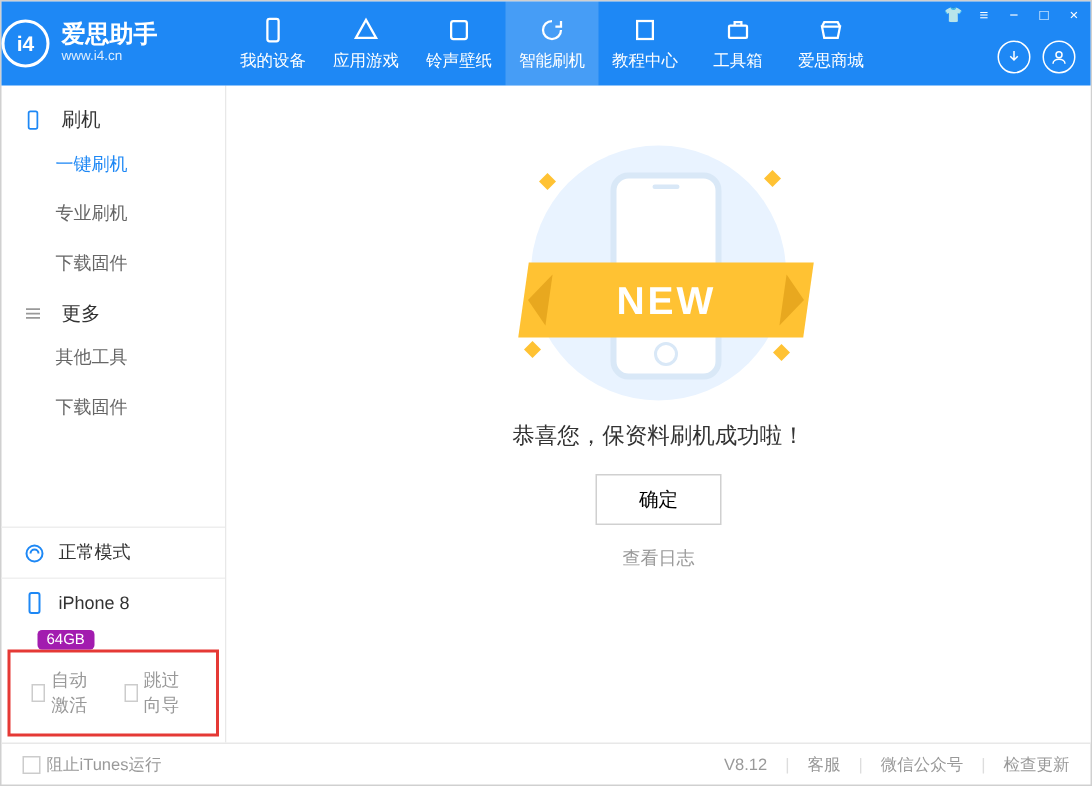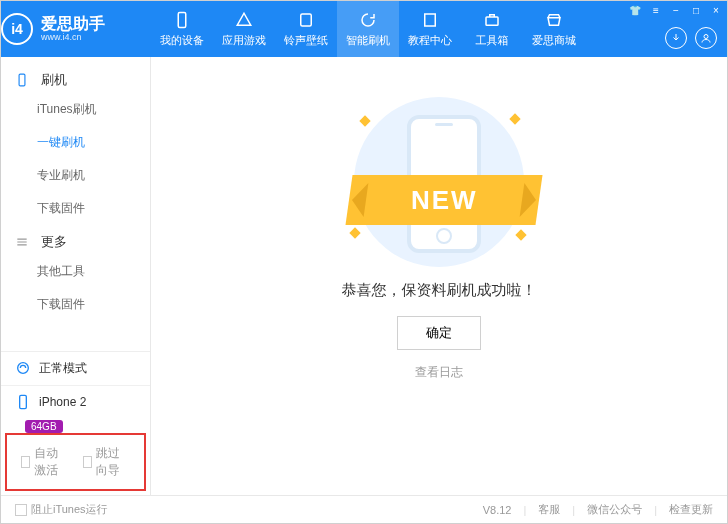--- a/index.html
+++ b/index.html
@@ -27,21 +27,21 @@
 .body { flex: 1; display: flex; min-height: 0; }
 
 
 .sidebar { width: 150px; border-right: 1px solid #e8e8e8; display: flex; flex-direction: column; }
 .side-scroll { flex: 1; overflow: auto; padding-top: 6px; }
 .side-group { padding: 8px 14px 4px; display: flex; align-items: center; gap: 12px; color: #333; font-size: 13px; }
 .side-group svg { width: 14px; height: 14px; }
 .side-sub { padding: 8px 14px 8px 36px; color: #666; font-size: 12px; cursor: pointer; }
 .side-sub.active { color: #1e88f5; }
 .side-bottom { border-top: 1px solid #eee; }
-.status-row { padding: 8px 14px; display: flex; align-items: flex-start; gap: 8px; border-bottom: 1px solid #f0f0f0; font-size: 12px; }
+.status-row { padding: 8px 14px; display: flex; align-items: flex-end; gap: 8px; border-bottom: 1px solid #f0f0f0; font-size: 12px; }
 .status-row svg { width: 16px; height: 16px; }
 .device-row { padding: 8px 14px; display: flex; align-items: center; gap: 8px; font-size: 12px; }
 .device-row svg { width: 16px; height: 16px; }
 .badge { display: inline-block; background: #a21caf; color: #fff; font-size: 10px; padding: 1px 6px; border-radius: 3px; margin-left: 24px; margin-top: 2px; }
 .checkbox-row { padding: 10px 14px; display: flex; gap: 14px; font-size: 12px; color: #999; }
 .chk { display: flex; align-items: center; gap: 4px; }
 .chk-box { width: 12px; height: 12px; border: 1px solid #ccc; display: inline-block; }
 .red-box { border: 2px solid #e53935; margin: 0 4px 4px 4px; }
 
 
@@ -164,21 +164,20 @@
 
   <div class="body">
     <div class="sidebar">
       <div class="side-scroll">
         <div class="side-group">
           <svg viewBox="0 0 24 24">
               <rect x="7" y="2" width="10" height="20" rx="2" fill="none" stroke="#1e88f5" stroke-width="2"></rect>
             </svg>
           <span>刷机</span>
         </div>
-        <div class="side-sub">iTunes刷机</div>
         <div class="side-sub active">一键刷机</div>
         <div class="side-sub">专业刷机</div>
         <div class="side-sub">下载固件</div>
 
         <div class="side-group">
           <svg viewBox="0 0 24 24">
               <path d="M4 7h16M4 12h16M4 17h16" stroke="#999" stroke-width="2"></path>
             </svg>
           <span>更多</span>
         </div>
@@ -191,21 +190,21 @@
           <svg viewBox="0 0 24 24">
               <circle cx="12" cy="12" r="8" fill="none" stroke="#1e88f5" stroke-width="2"></circle>
               <path d="M8 12a4 4 0 018 0" fill="none" stroke="#1e88f5" stroke-width="2"></path>
             </svg>
           <span>正常模式</span>
         </div>
         <div class="device-row">
           <svg viewBox="0 0 24 24">
               <rect x="7" y="2" width="10" height="20" rx="2" fill="none" stroke="#1e88f5" stroke-width="2"></rect>
             </svg>
-          <span>iPhone 2</span>
+          <span>iPhone 8</span>
         </div>
         <span class="badge">64GB</span>
         <div class="red-box">
           <div class="checkbox-row">
             <label class="chk">
                 <span class="chk-box"></span>
                 <span>自动激活</span>
               </label>
             <label class="chk">
                 <span class="chk-box"></span>

